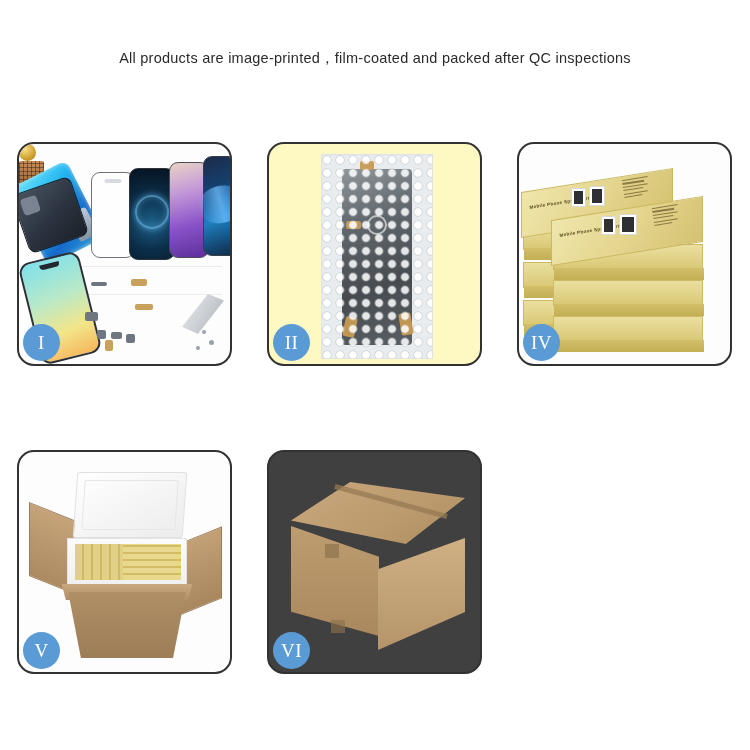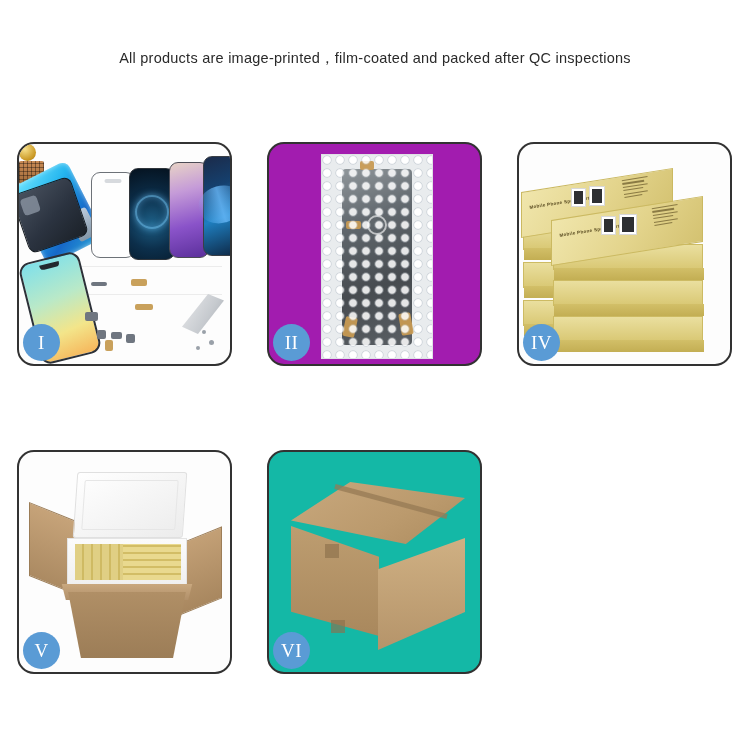--- a/index.html
+++ b/index.html
@@ -147,21 +147,21 @@
   .p1 .flex{ position:absolute; background:#c9a15c; border-radius:2px; }
   .p1 .tool{
     position:absolute; right:6px; top:150px; width:42px; height:40px;
     background:linear-gradient(120deg,#e9eaec 0%, #c3c7cc 60%, #9fa4ab 100%);
     clip-path: polygon(62% 0, 100% 16%, 38% 100%, 0 82%);
     opacity:.95;
   }
   .p1 .screw{ position:absolute; background:#9aa1a9; border-radius:50%; }
 
   
-  .p2 { background:#a21caf; }
+  .p2 { background:#fef9c3; }
   .p2 .bag{
     position:absolute; left:52px; top:10px; width:112px; height:205px;
     background:#e9ecee;
     background-image:
       radial-gradient(circle at 5px 5px, rgba(255,255,255,.95) 3.2px, rgba(190,198,205,.55) 4.2px, transparent 5px);
     background-size:13px 13px;
     border:1px solid #dfe3e6;
   }
   .p2 .part{
     position:absolute; left:20px; top:14px; width:70px; height:176px;
@@ -290,21 +290,21 @@
     position:absolute; left:56px; top:92px; width:104px; height:36px;
     background:#e9dca0; overflow:hidden;
     background-image:repeating-linear-gradient(90deg,#e0cf84 0 7px,#cfba63 7px 9px);
   }
   .p5 .inner2{
     position:absolute; left:104px; top:92px; width:58px; height:36px;
     background-image:repeating-linear-gradient(0deg,#e9d98f 0 5px,#d2bd66 5px 7px);
   }
 
   
-  .p6 { background:#14b8a6; }
+  .p6 { background:#404040; }
   .p6 .top6{
     position:absolute; left:22px; top:30px; width:174px; height:62px;
     background:linear-gradient(150deg,#c8a87d 0%, #bb9a6d 60%, #ad8c5f 100%);
     clip-path: polygon(34% 0, 100% 26%, 66% 100%, 0 62%);
   }
   .p6 .frontL{
     position:absolute; left:22px; top:74px; width:88px; height:110px;
     background:linear-gradient(#bd9d70,#a9885d);
     clip-path: polygon(0 0, 100% 28%, 100% 100%, 0 78%);
   }

